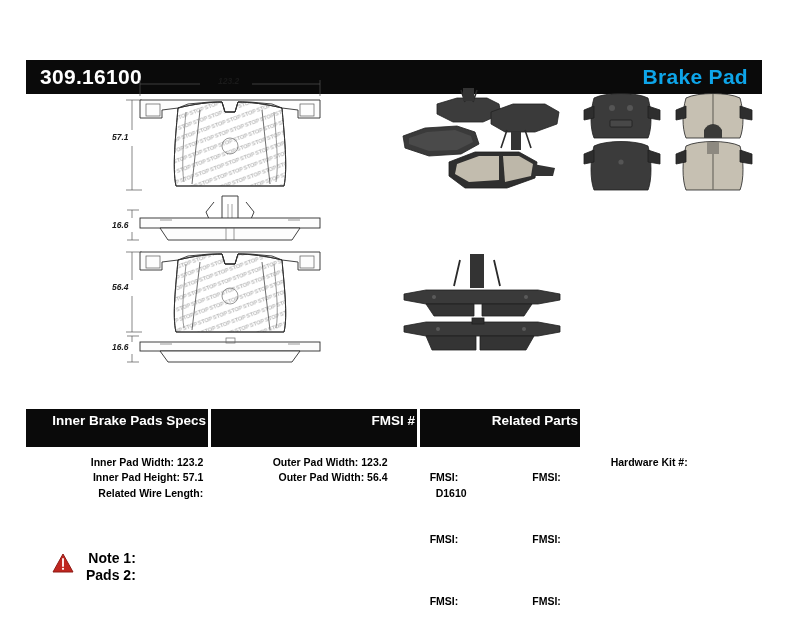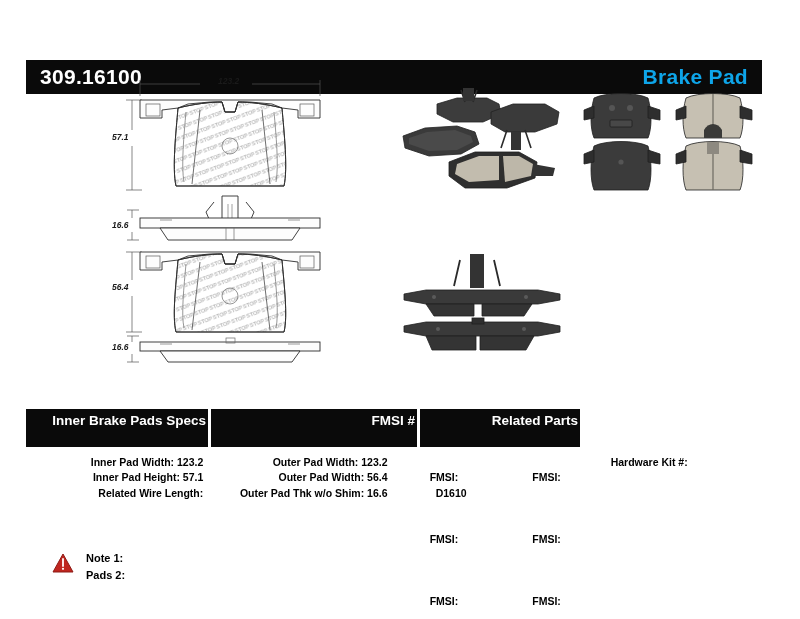--- a/index.html
+++ b/index.html
@@ -84,21 +84,21 @@
   .fmsi-row { white-space: pre; }
   .spec-row .val { font-weight: bold; }
 
   
   .notes {
     position: absolute;
     left: 52px; top: 550px;
     display: flex; align-items: flex-start; gap: 12px;
   }
   .warn-icon { margin-top: 3px; }
-  .note-lines { font-size: 11px; font-weight: bold; line-height: 17px; }
+  .note-lines { font-size: 14px; font-weight: bold; line-height: 17px; text-align: right; }
 </style>
 </head>
 <body>
 
 <div class="banner">
   <span class="banner-partno">309.16100</span>
   <span class="banner-title">Brake Pad</span>
 </div>
 
 <div class="drawings">
@@ -316,24 +316,20 @@
 
     <div class="cell outer">
       <div class="spec-row">
         <span>Outer Pad Width:</span>
         <span class="val">123.2</span>
       </div>
       <div class="spec-row">
         <span>Outer Pad Width:</span>
         <span class="val">56.4</span>
       </div>
-      <div class="spec-row">
-        <span>Outer Pad Thk w/o Shim:</span>
-        <span class="val">16.6</span>
-      </div>
     </div>
 
     <div class="cell fmsi">
       <div class="fmsi-sub">
         <div class="fmsi-row">
           <span>FMSI:</span>
           <span style="padding-left:6px;">D1610</span>
         </div>
         <div class="fmsi-row">
           <span>FMSI:</span>

